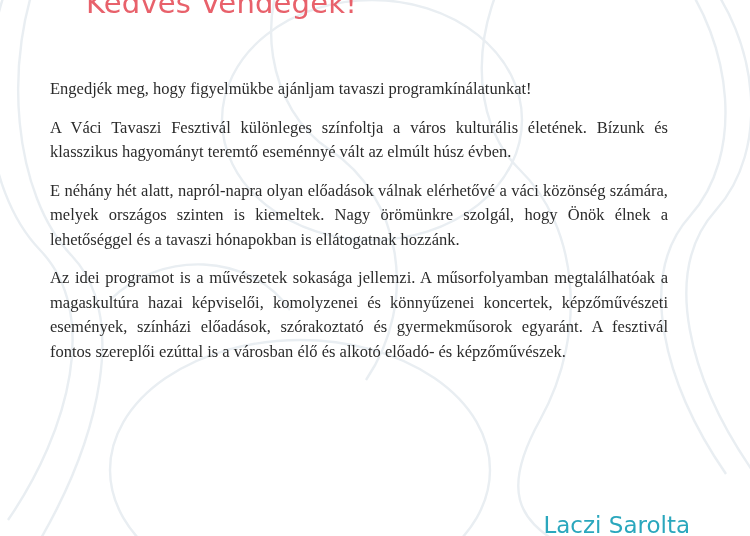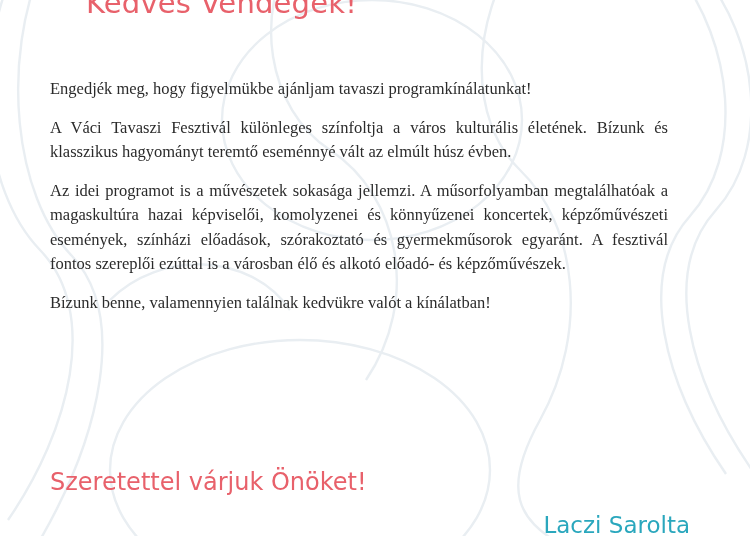--- a/index.html
+++ b/index.html
@@ -113,21 +113,20 @@
   </g>
 </svg>
 
 <div class="page">
 
   <h1 class="heading-top">Kedves Vendégek!</h1>
 
   <div class="body-text">
     <p class="para first">Engedjék meg, hogy figyelmükbe ajánljam tavaszi programkínálatunkat!</p>
     <p class="para">A Váci Tavaszi Fesztivál különleges színfoltja a város kulturális életének. Bízunk és klasszikus hagyományt teremtő eseménnyé vált az elmúlt húsz évben.</p>
+    <p class="para">E néhány hét alatt, napról-napra olyan előadások válnak elérhetővé a váci közönség számára, melyek országos szinten is kiemeltek. Nagy örömünkre szolgál, hogy Önök élnek a lehetőséggel és a tavaszi hónapokban is ellátogatnak hozzánk.</p>
     <p class="para">Az idei programot is a művészetek sokasága jellemzi. A műsorfolyamban megtalálhatóak a magaskultúra hazai képviselői, komolyzenei és könnyűzenei koncertek, képzőművészeti események, színházi előadások, szórakoztató és gyermekműsorok egyaránt. A fesztivál fontos szereplői ezúttal is a városban élő és alkotó előadó- és képzőművészek.</p>
-    <p class="para last">Bízunk benne, valamennyien találnak kedvükre valót a kínálatban!</p>
   </div>
 
-  <div class="closing">Szeretettel várjuk Önöket!</div>
 
   <div class="signature">Laczi Sarolta</div>
 
 </div>
 
 </body></html>

